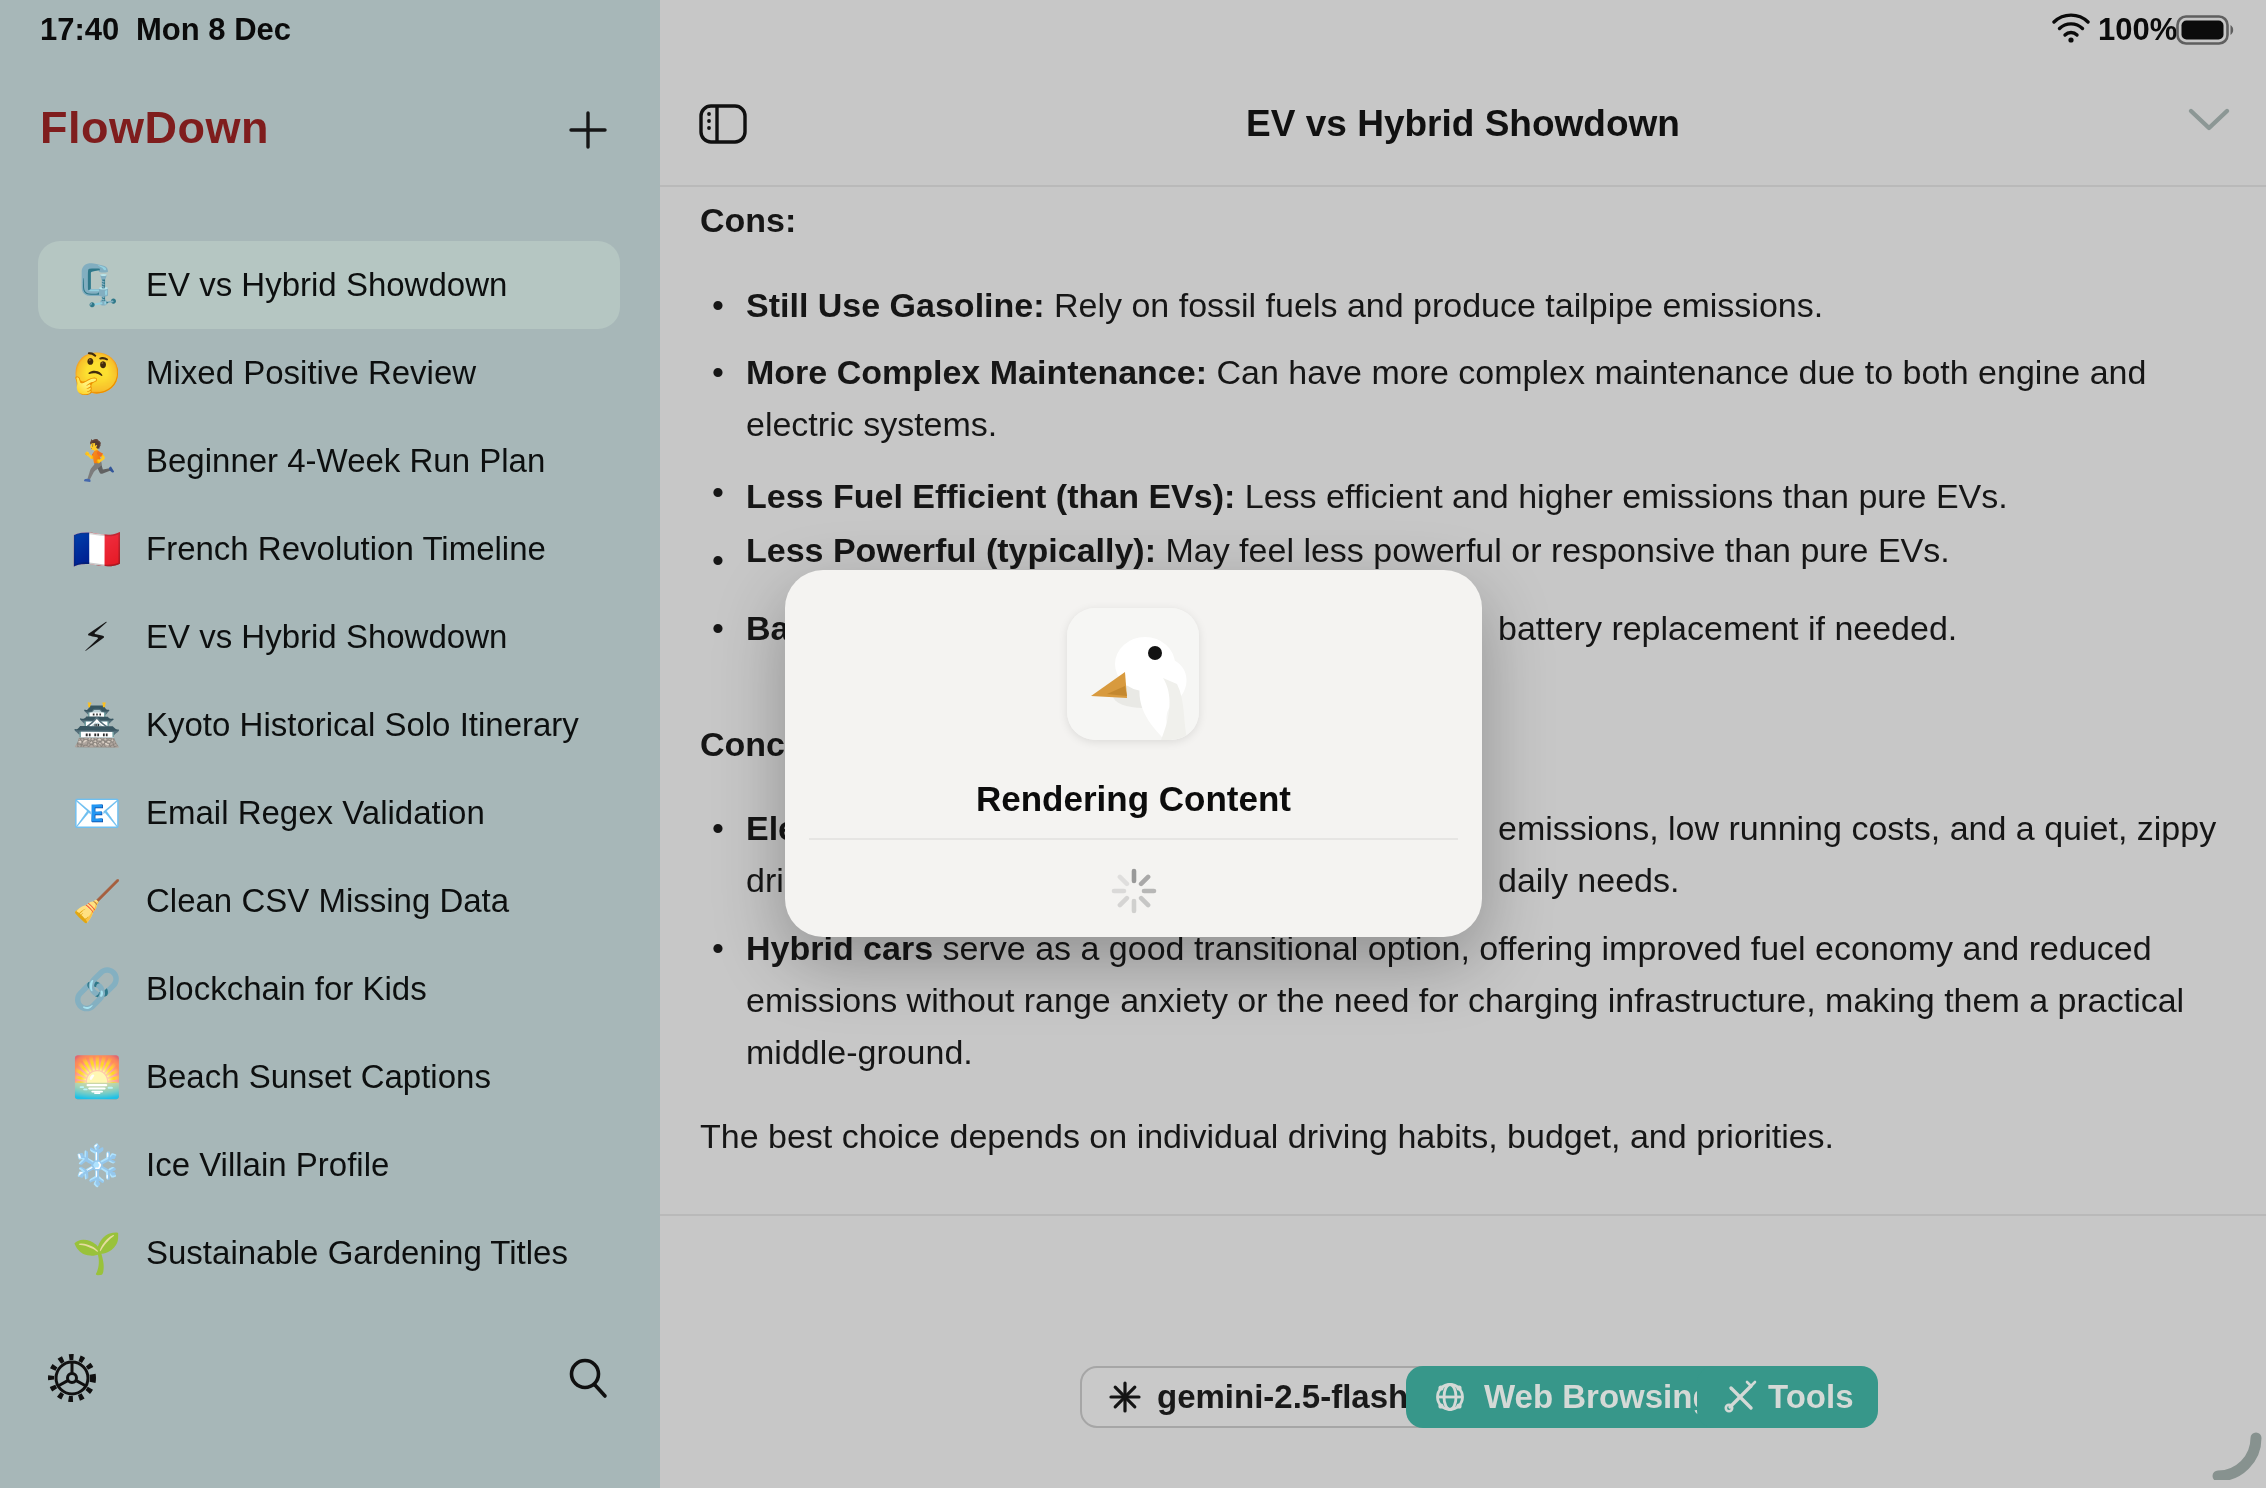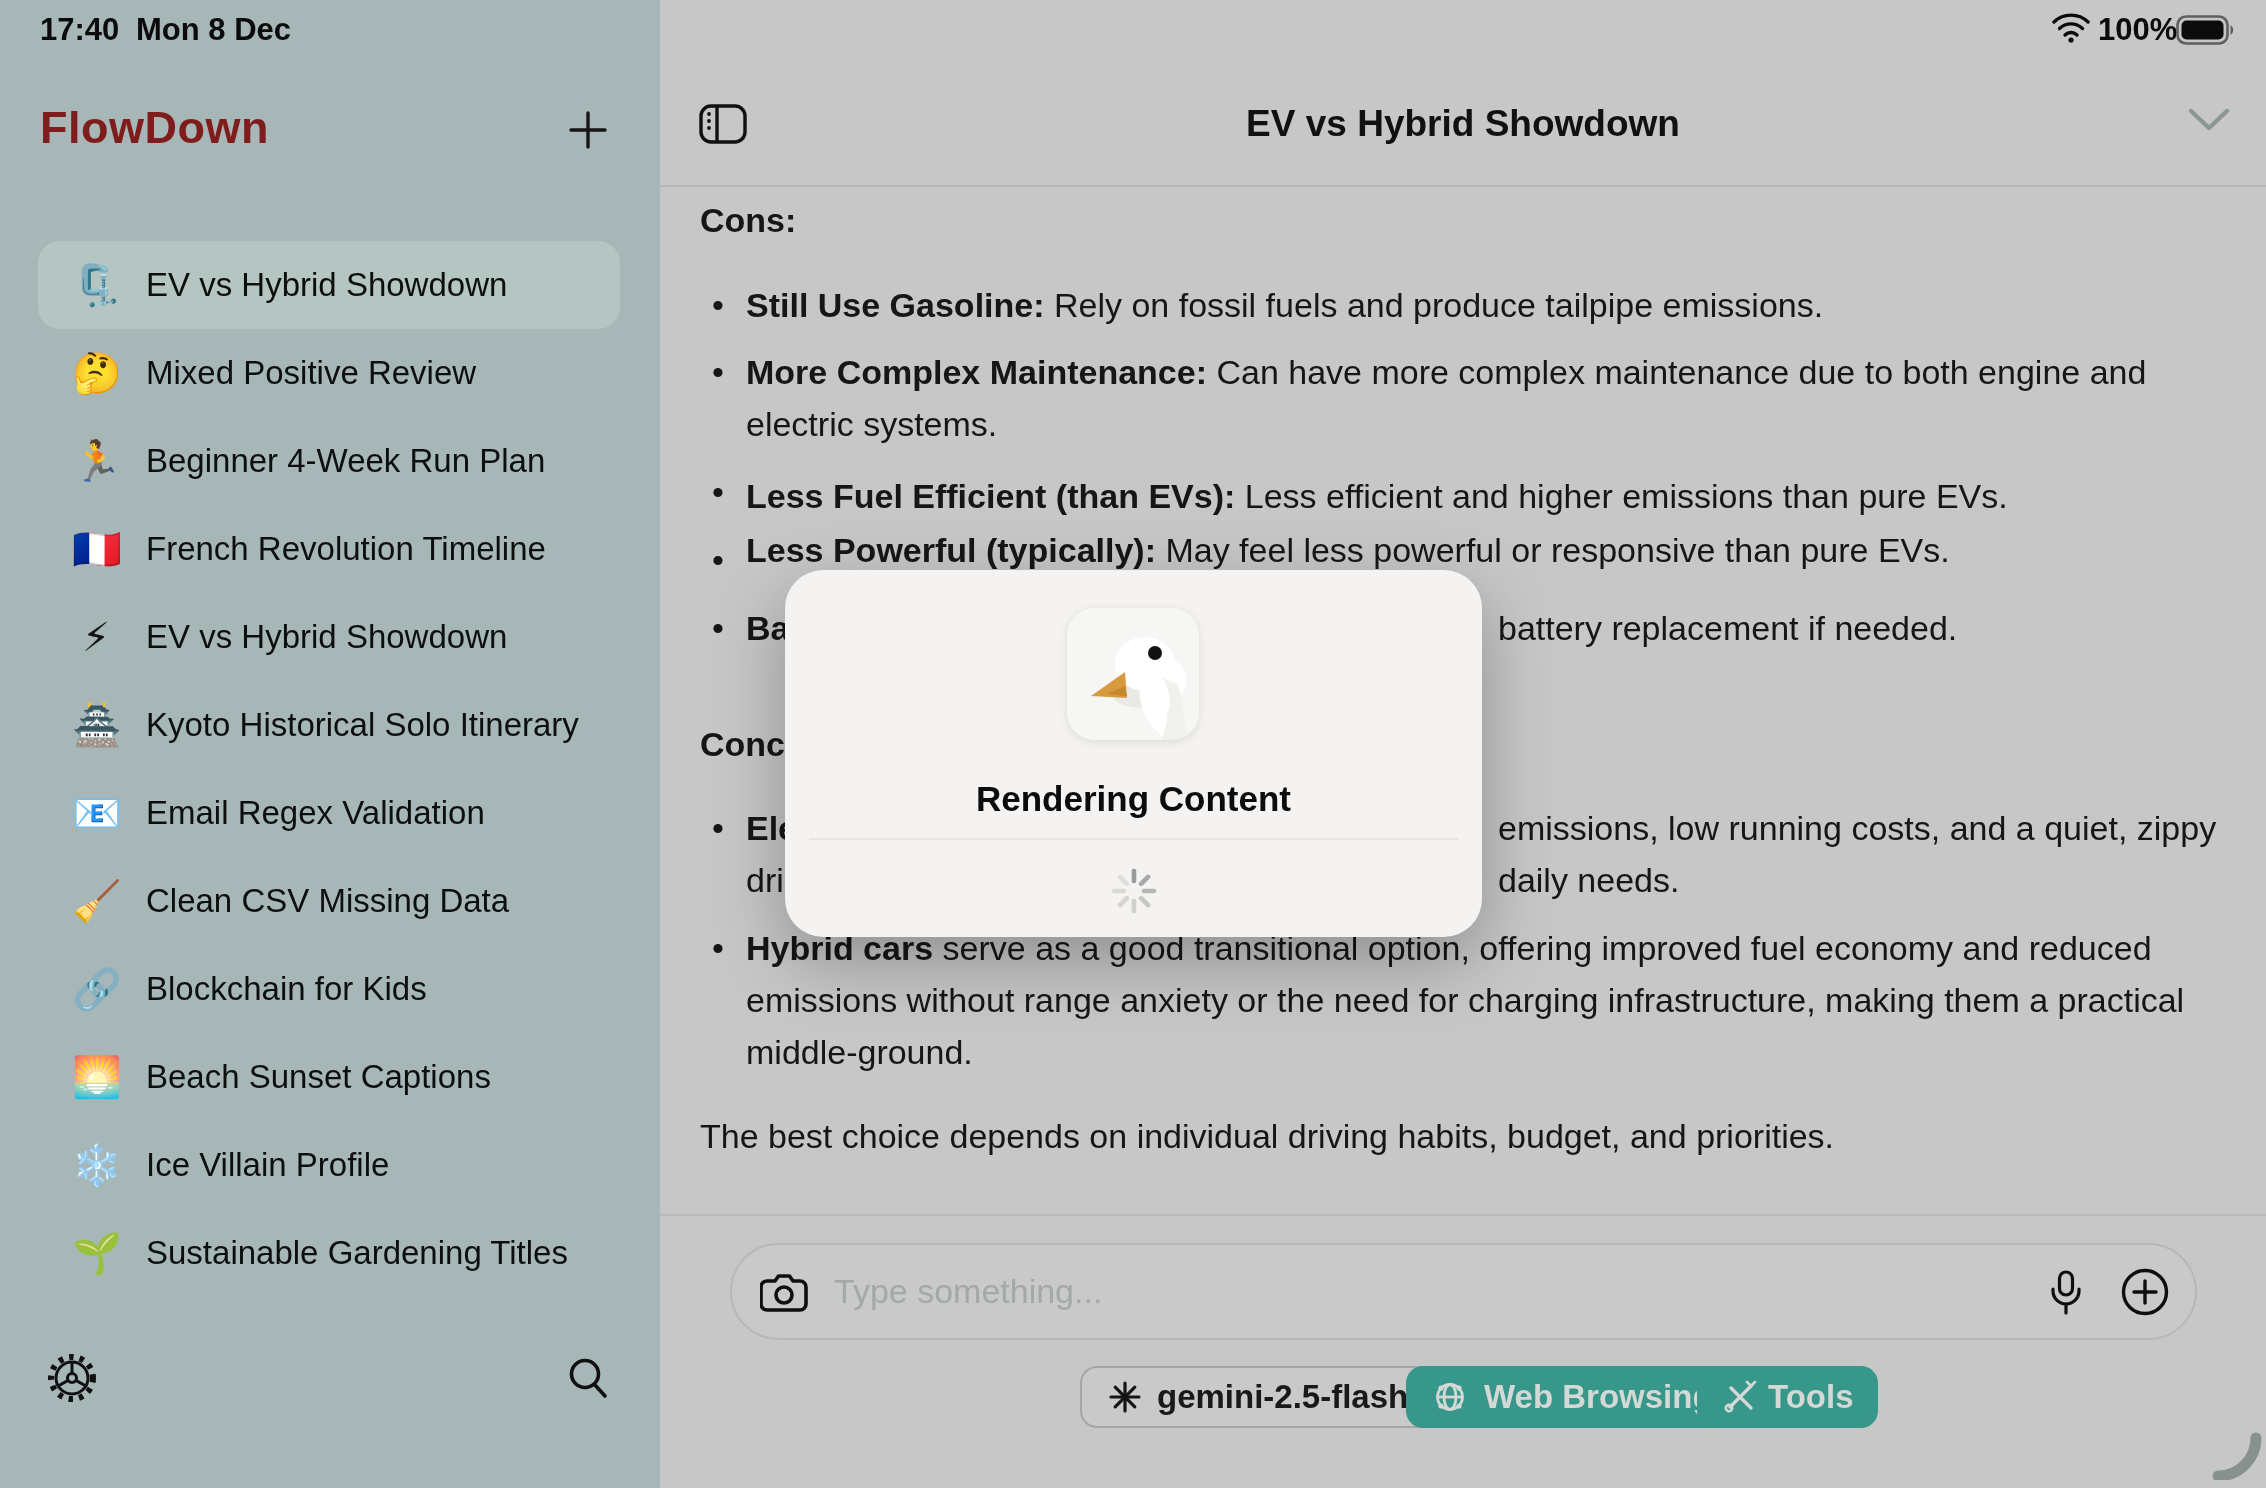--- a/index.html
+++ b/index.html
@@ -226,43 +226,20 @@
       <div class="cline" style="top: 854px; left: 1498px;"><span>daily needs.</span></div>
       <span class="dot" style="top: 922px;">•</span>
       <div class="cline" style="top: 922px; left: 746px;"><span class="b">Hybrid cars</span><span> serve as a good transitional option, offering improved fuel economy and reduced</span></div>
       <div class="cline" style="top: 974px; left: 746px;"><span>emissions without range anxiety or the need for charging infrastructure, making them a practical</span></div>
       <div class="cline" style="top: 1026px; left: 746px;"><span>middle-ground.</span></div>
       <div class="cline" style="top: 1110px; left: 700px;"><span>The best choice depends on individual driving habits, budget, and priorities.</span></div>
     </div>
 
   <div class="comp-divider"></div>
 
-  <div class="input-bar">
-    <span class="camera">
-      <svg width="48" height="42" viewBox="0 0 48 42">
-        <path d="M15 9 l3.5-5 h11 l3.5 5 h7 a6 6 0 0 1 6 6 v17 a6 6 0 0 1 -6 6 h-33 a6 6 0 0 1 -6-6 v-17 a6 6 0 0 1 6-6 z" fill="none" stroke="#0e0e0e" stroke-width="3.6" stroke-linejoin="round"></path>
-        <circle cx="24" cy="23" r="8" fill="none" stroke="#0e0e0e" stroke-width="3.6"></circle>
-      </svg>
-    </span>
-    <span class="placeholder">Type something...</span>
-    <span class="mic">
-      <svg width="36" height="48" viewBox="0 0 36 48">
-        <rect x="11.5" y="3" width="13" height="23" rx="6.5" fill="none" stroke="#0e0e0e" stroke-width="3.2"></rect>
-        <path d="M5 20 v2 a13 13 0 0 0 26 0 v-2" fill="none" stroke="#0e0e0e" stroke-width="3.2" stroke-linecap="round"></path>
-        <line x1="18" y1="35" x2="18" y2="44" stroke="#0e0e0e" stroke-width="3.2" stroke-linecap="round"></line>
-      </svg>
-    </span>
-    <span class="plus-circle">
-      <svg width="50" height="50" viewBox="0 0 50 50">
-        <circle cx="25" cy="25" r="21.5" fill="none" stroke="#0e0e0e" stroke-width="3.4"></circle>
-        <line x1="25" y1="14" x2="25" y2="36" stroke="#0e0e0e" stroke-width="3.4" stroke-linecap="round"></line>
-        <line x1="14" y1="25" x2="36" y2="25" stroke="#0e0e0e" stroke-width="3.4" stroke-linecap="round"></line>
-      </svg>
-    </span>
-  </div>
 
   <div class="chip-row">
     <div class="model-chip">
       <span>
         <svg width="34" height="34" viewBox="0 0 34 34">
           <g stroke="#141414" stroke-width="3.2" stroke-linecap="round">
             <line x1="17" y1="3" x2="17" y2="31"></line>
             <line x1="3" y1="17" x2="31" y2="17"></line>
             <line x1="7.2" y1="7.2" x2="26.8" y2="26.8"></line>
             <line x1="26.8" y1="7.2" x2="7.2" y2="26.8"></line>

